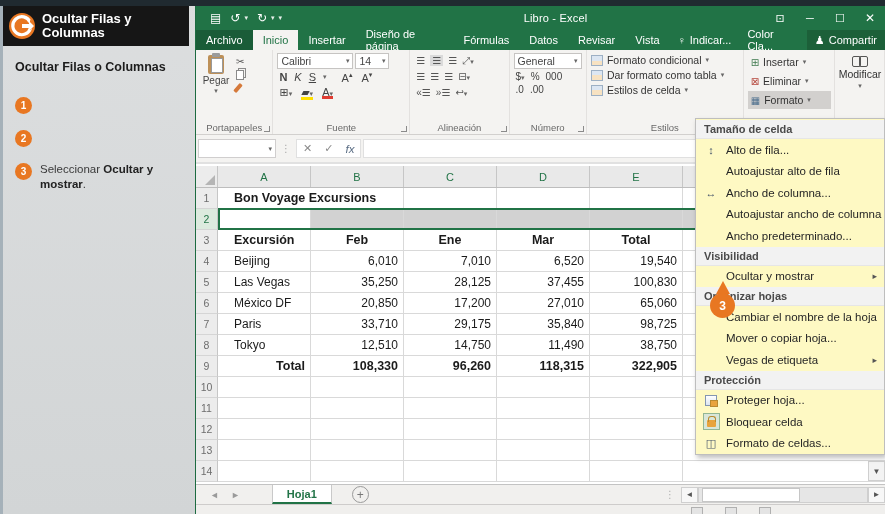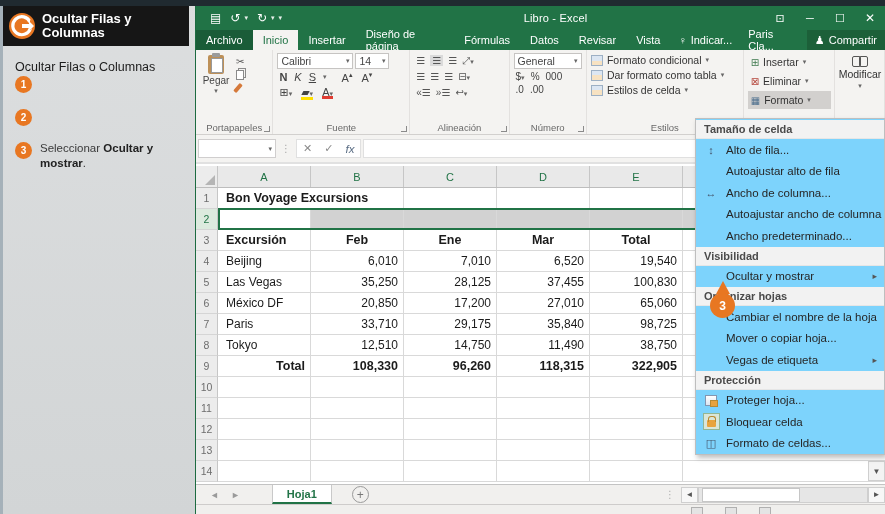--- a/index.html
+++ b/index.html
@@ -8,21 +8,21 @@
 
   
   .topstrip{position:absolute;left:0;top:0;width:885px;height:6px;background:#202a30;z-index:60}
   .leftstrip{position:absolute;left:0;top:0;width:3px;height:514px;background:#a5b1b9;z-index:5}
 
   
   #sidebar{position:absolute;left:0;top:0;width:195px;height:514px;background:linear-gradient(#dcdedf,#d2d5d6)}
   .sb-header{position:absolute;left:3px;top:6px;width:186px;height:40px;background:#161616;display:flex;align-items:center;gap:7px;padding:0 6px}
   .sb-title{color:#fff;font-weight:bold;font-size:13px;line-height:1.1}
   .sb-body{position:absolute;left:3px;top:46px;right:0;bottom:0;padding:14px 10px 0 12px}
-  .sb-heading{font-weight:normal;font-size:12.5px;color:#1c1c1c;margin-bottom:1px}
+  .sb-heading{font-weight:bold;font-size:12.5px;color:#1c1c1c;margin-bottom:22px}
   .step{display:flex;gap:8px;margin-bottom:15px}
   .badge{flex:0 0 auto;width:17px;height:17px;border-radius:50%;background:#e87722;color:#fff;font-size:10px;font-weight:bold;display:flex;align-items:center;justify-content:center;margin-top:1px}
   .steptext{font-size:11.5px;color:#3a3a3a;line-height:1.3}
   .steptext b{color:#222}
 
   
   #excel{position:absolute;left:195px;top:6px;width:690px;height:508px;background:#fff;border-left:1px solid #1d6b41}
 
   .titlebar{position:absolute;left:0;top:0;width:100%;height:24px;background:#217346;color:#fff;display:flex;align-items:center;font-size:11px}
   .qat{display:flex;align-items:center;gap:9px;padding-left:14px;width:150px}
@@ -103,21 +103,21 @@
   .chead.fill{flex:1;border-right:none}
   #rows{position:absolute;left:0;top:182px;width:100%}
   .grow{display:flex;height:21px}
   .rnum{width:22px;background:#ececec;border-right:1px solid #c6c6c6;border-bottom:1px solid #d5d5d5;color:#6d6d6d;font-size:10.5px;display:flex;align-items:center;justify-content:center}
   .rnum.selh{background:#dcead e}
   .rnum.selh{background:#dceade;color:#217346}
   .cellwrap{display:flex;flex:1}
   .cell{width:93px;border-right:1px solid #d9d9d9;border-bottom:1px solid #d9d9d9;font-size:12px;color:#1b1b1b;display:flex;align-items:center;overflow:hidden;white-space:nowrap;background:#fff}
   .cell.w2{width:186px}
   .cell.fill{flex:1;border-right:none}
-  .cell.left{justify-content:flex-start;padding-left:8px}
+  .cell.left{justify-content:flex-start;padding-left:16px}
   .cell.right{justify-content:flex-end;padding-right:5px}
   .cell.center{justify-content:center}
   .cell.b{font-weight:bold;font-size:12.5px}
   .cellwrap.sel{border-top:2px solid #217346;border-bottom:2px solid #217346;margin-top:-1px}
   .cellwrap.sel .cell{border-bottom:none;background:#d2d2d2}
   .cellwrap.sel .cell.active{background:#fff;border-left:2px solid #217346}
 
   
   .sheettabs{position:absolute;left:0;top:478px;width:100%;height:20px;background:#f1f0ee;border-top:1px solid #c3c3c3;display:flex;align-items:stretch;font-size:11px;color:#666}
   .navarrows{display:flex;align-items:center;gap:12px;padding:0 14px;color:#9a9a9a;font-size:9px}
@@ -127,21 +127,21 @@
   .hdots{color:#b0b0b0;padding:0 6px;font-size:10px}
   .harrow{width:17px;height:16px;border:1px solid #cfcfcf;background:#f7f7f7;display:flex;align-items:center;justify-content:center;font-size:8px;color:#555}
   .htrack{width:170px;height:16px;background:#e6e6e6;border:1px solid #cfcfcf;position:relative}
   .hthumb{position:absolute;left:3px;top:0;width:98px;height:14px;background:#fff;border:1px solid #c6c6c6}
   .statusbar{position:absolute;left:0;top:498px;width:100%;height:10px;background:#f0efed;border-top:1px solid #cecccb}
   .viewbtns{position:absolute;left:495px;top:2px;display:flex;gap:22px}
   .viewbtns span{width:12px;height:8px;border:1px solid #b0b0b0;background:#e4e4e4;display:inline-block}
   .vscrollbtn{position:absolute;left:868px;top:461px;width:17px;height:20px;background:#f3f3f3;border:1px solid #cfcfcf;z-index:10;display:flex;align-items:center;justify-content:center;font-size:8px;color:#555}
 
   
-  #menu{position:absolute;left:695px;top:118px;width:190px;height:337px;background:#7dd3fc;border:1px solid #bebebe;box-shadow:2px 3px 5px rgba(0,0,0,.25);z-index:40;overflow:hidden;padding-top:1px}
+  #menu{position:absolute;left:695px;top:118px;width:190px;height:337px;background:#fef9c3;border:1px solid #bebebe;box-shadow:2px 3px 5px rgba(0,0,0,.25);z-index:40;overflow:hidden;padding-top:1px}
   .msec{height:19px;line-height:19px;background:#f2f2f2;border-bottom:1px solid #e6e6e6;font-weight:bold;font-size:11px;color:#4a4a4a;padding:0 8px}
   .mitem{height:21.5px;display:flex;align-items:center;font-size:11.5px;color:#262626;padding-right:4px}
   .micon{flex:0 0 30px;display:flex;align-items:center;justify-content:center;font-size:11px;color:#44546a}
   .mlabel{flex:1;white-space:nowrap}
   .marrow{color:#555;font-size:9px;padding-right:3px}
   .ic-lock-wrap{width:17px;height:17px;background:#d9e6d9;border:1px solid #93b693;display:flex;align-items:center;justify-content:center}
   .lockcss{position:relative;width:9px;height:7px;background:#e8a33d;border-radius:1px;margin-top:4px}
   .lockcss::before{content:"";position:absolute;top:-4px;left:1.5px;width:6px;height:5px;border:1.5px solid #b98a30;border-bottom:none;border-radius:3px 3px 0 0}
   .sheetlock{position:relative;display:inline-block;width:12px;height:11px;border:1px solid #8496b0;background:linear-gradient(#fff,#dbe4f0)}
   .sheetlock::after{content:"";position:absolute;right:-2px;bottom:-2px;width:6px;height:5px;background:#e8a33d;border:1px solid #b98a30}
@@ -219,21 +219,21 @@
         <div class="rtab">Datos</div>
         <div class="rtab">Revisar</div>
         <div class="rtab">Vista</div>
       </div>
     <div class="tabs-right">
       <div class="itm">
           <span>♀</span>
           <span>Indicar...</span>
         </div>
       <div class="itm">
-          <span>Paris Cla...</span>
+          <span>Color Cla...</span>
         </div>
       <div class="itm share">
           <span>♟</span>
           <span>Compartir</span>
         </div>
     </div>
   </div>
 
   <div class="ribbon">
     <div class="rgroup g-clip">

